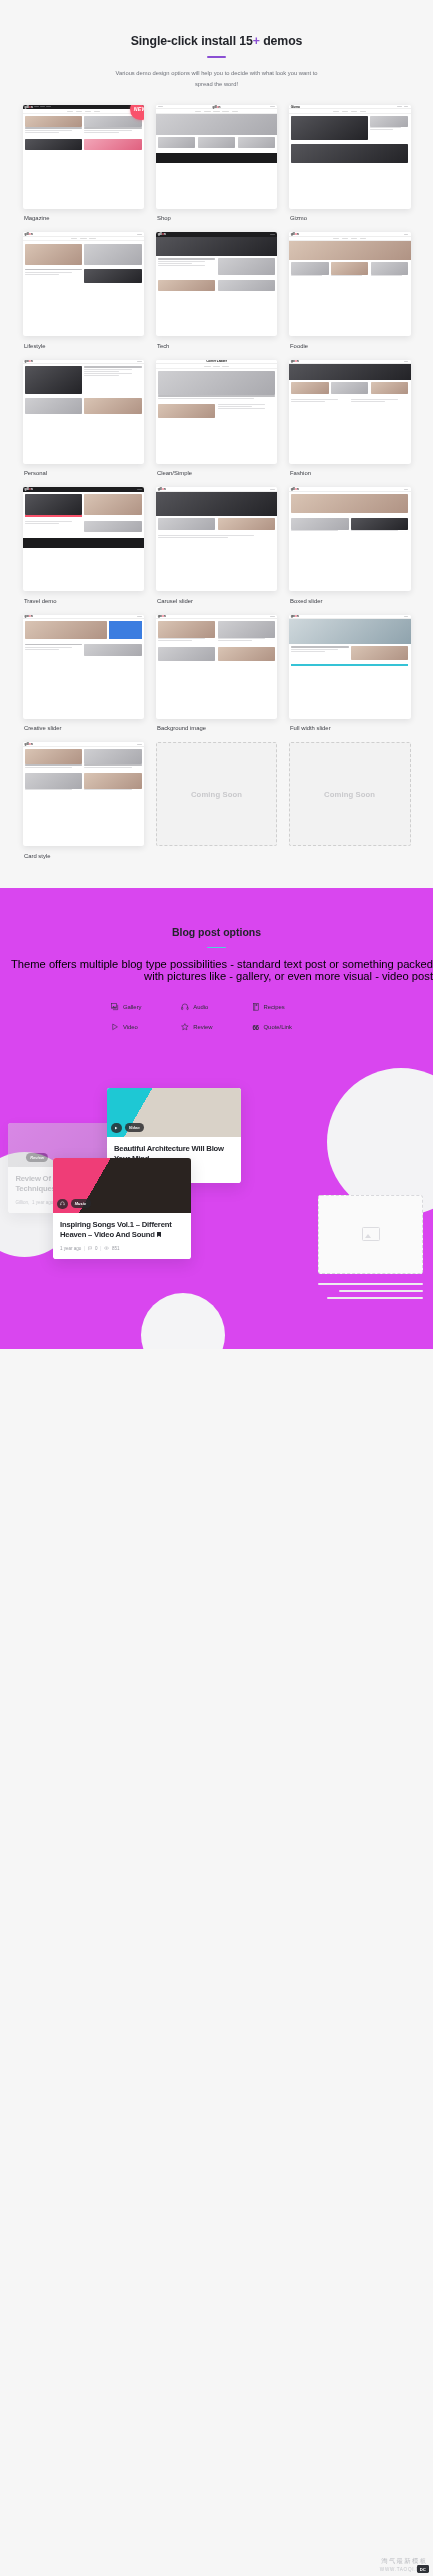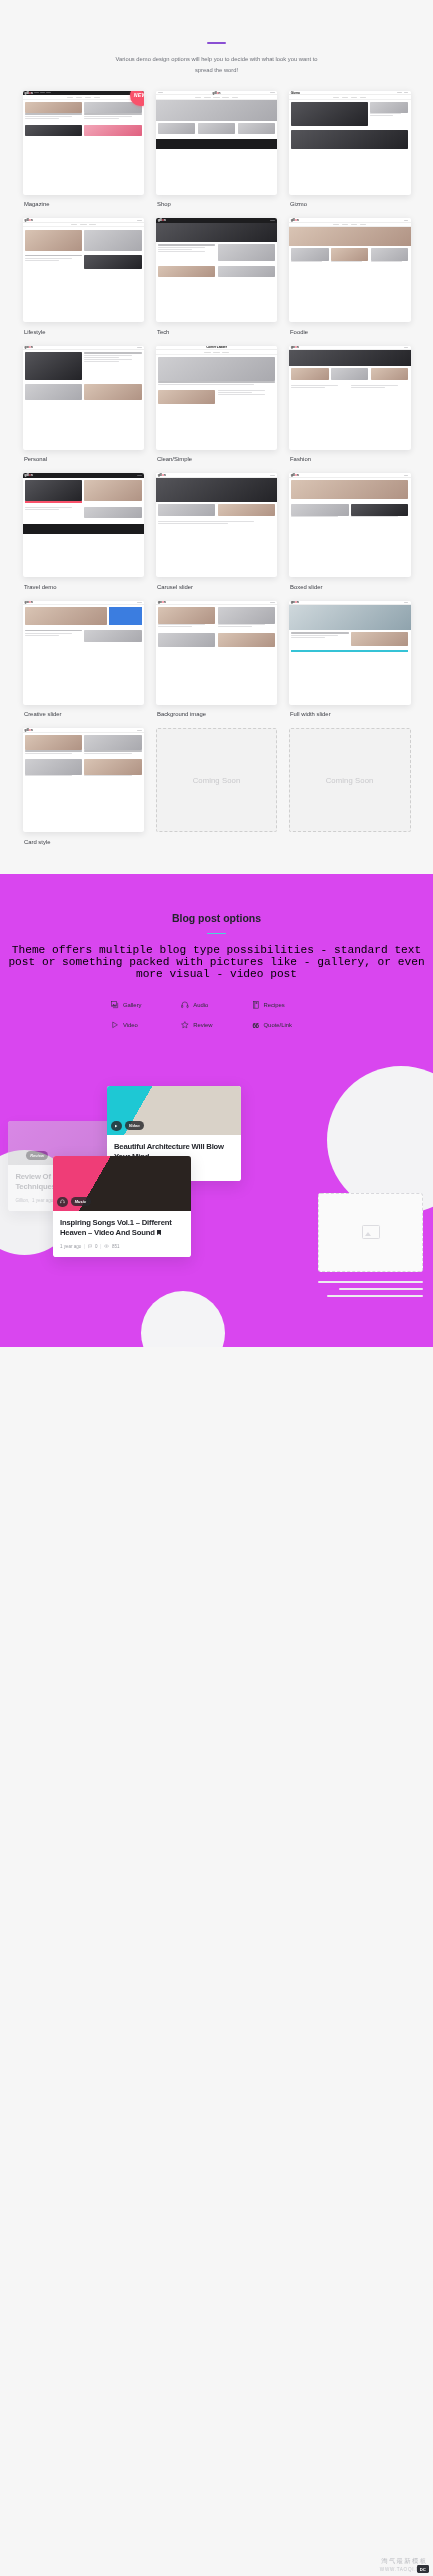--- a/index.html
+++ b/index.html
@@ -46,21 +46,21 @@
     border-radius: 2.1px;
     box-shadow: 0 1.4px 6.3px rgba(30,30,40,.10);
     overflow: hidden;
   }
   .shot.empty {
     background: #f2f2f2;
     border: 0.7px dashed #cfcfcf;
     box-shadow: none;
     display: flex; align-items: center; justify-content: center;
   }
-  .coming { font-size: 7.7px; color: #c9c9cc; font-weight: 400; letter-spacing: 0.1px; }
+  .coming { font-size: 7.7px; color: #c9c9cc; font-weight: 700; letter-spacing: 0.1px; }
   .demo-label {
     font-size: 5.9px; color: #3b3d44; padding: 6.3px 1.4px 11.2px;
   }
   .badge-new {
     position: absolute; top: -6.3px; right: -6.3px;
     width: 21px; height: 21px; border-radius: 50%;
     background: #f9526b; color: #fff;
     font-size: 5.2px; font-weight: bold; font-style: italic;
     display: flex; align-items: center; justify-content: center;
     z-index: 6; letter-spacing: 0.2px;
@@ -90,21 +90,21 @@
   .ph.line.s { width: 60%; }
   .ph.line.m { width: 82%; }
   .ph.title { height: 1.5px; background:#bfbfc2; margin-bottom:1.4px; }
   .strip-dark { background:#1b1b1d; height: 9.8px; }
   .accent-bar { height: 2.1px; background:#f9526b; }
   .accent-bar.cy { background:#35c3d6; }
 
   
   .blog-sect { margin-top: 18.3px; background: #d946ef; padding: 38px 0 0; position:relative; }
   .blog-sect h2 { font-size: 10.5px; font-weight: bold; color: #22242a; text-align:center; }
-  .blog-sect .sub { text-align:center;font-family:Liberation Mono, monospace; }
+  .blog-sect .sub { text-align:right; }
 
   .fmt-grid {
     width: 211px; margin: 21px auto 0;
     display: grid; grid-template-columns: repeat(3, 1fr);
     row-gap: 12.7px;
   }
   .fmt { display: flex; align-items: center; gap: 4.2px; font-size: 5.9px; color: #2c2e34; }
   .fmt .gi { width: 7.7px; height: 7.7px; display:flex; align-items:center; justify-content:center; color:#2c2e34; flex:none;}
   .fmt .gi svg { display:block; }
   .quote-mark { font-size: 6.3px; font-weight: 600; letter-spacing:-0.4px; }
@@ -172,20 +172,23 @@
   .wm-chip {
     position:absolute; right:-1.4px; bottom:-1.4px; width:12px; height:8.4px;
     background:#2f3238; color:#fff; font-size:4.2px; font-weight:bold;
     display:flex; align-items:center; justify-content:center; border-radius:1.4px;
   }
 </style>
 </head>
 <body>
 
 <section class="hero">
+  <h1>
+    <span>Single-click install 15</span><span class="plus">+</span><span> demos</span>
+  </h1>
   <div class="divider"></div>
   <p>Various demo design options will help you to decide with what look you want to spread the word!</p>
 </section>
 
 <section class="demo-grid" id="demoGrid">
     <div class="demo-cell">
       <div class="shot">
         <div class="wbar dark">
           <span class="logo" style="color:#fff">gill<i>o</i>n</span>
           <span class="wtick"></span>

